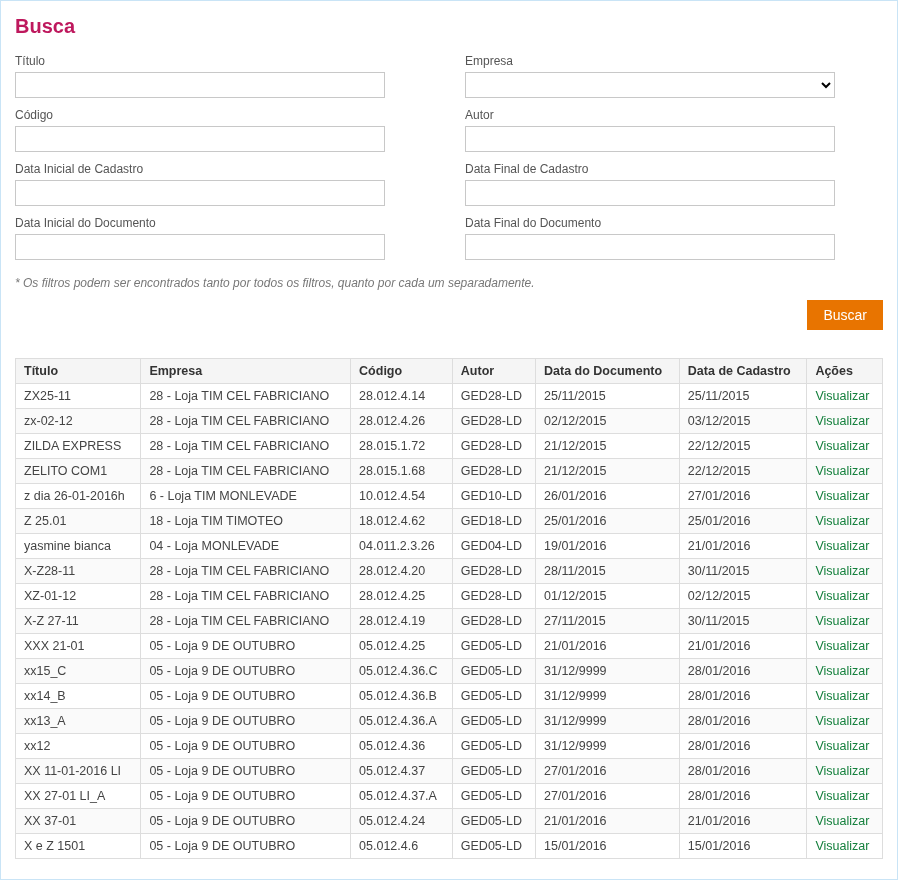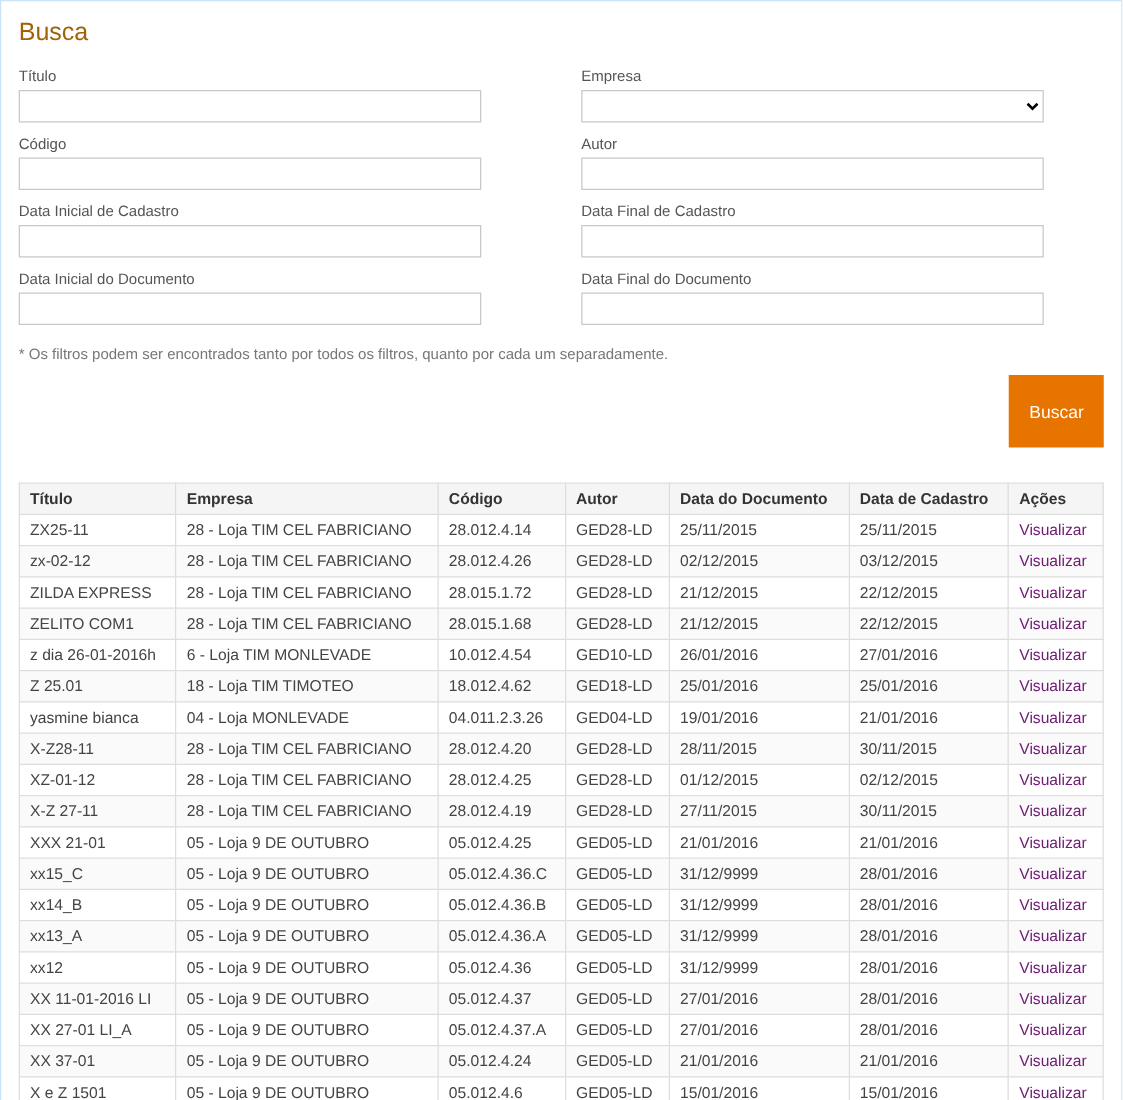--- a/index.html
+++ b/index.html
@@ -11,22 +11,22 @@
     font-size: 13px;
   }
   .page {
     width: 898px;
     border: 1px solid #c9e4f6;
     padding: 10px 14px 20px 14px;
     background: #fff;
   }
   .heading {
     font-size: 20px;
-    font-weight: normal;
-    color: #a16207;
+    font-weight: bold;
+    color: #be185d;
     margin: 4px 0 16px 0;
   }
   .filters {
     display: flex;
     gap: 32px;
     margin-bottom: 6px;
   }
   .col { flex: 1; }
   .field { margin-bottom: 10px; }
   .field label {
@@ -41,34 +41,35 @@
     height: 26px;
     border: 1px solid #c8c8c8;
     background: #fff;
     font-size: 13px;
     padding: 2px 6px;
   }
   .select {
     appearance: auto;
   }
   .hint {
+    font-style: italic;
     color: #777;
     font-size: 12px;
     margin: 6px 0 10px 0;
   }
   .action-bar {
     text-align: right;
     margin-bottom: 28px;
   }
   .btn-search {
     background: #e87400;
     border: none;
     color: #fff;
     font-size: 14px;
-    padding: 21px 16px;
+    padding: 7px 16px;
     cursor: pointer;
   }
   table {
     width: 100%;
     border-collapse: collapse;
     font-size: 12.5px;
   }
   th, td {
     border: 1px solid #ddd;
     padding: 5px 8px;
@@ -76,21 +77,21 @@
     color: #444;
     white-space: nowrap;
   }
   th {
     background: #f5f5f5;
     font-weight: bold;
     color: #333;
   }
   tbody tr:nth-child(even) td { background: #fafafa; }
   .view-link {
-    color: #701a75;
+    color: #15803d;
     cursor: pointer;
   }
 </style>
 </head>
 <body>
 
 <div class="page">
   <div class="heading">Busca</div>
 
   <div class="filters">

